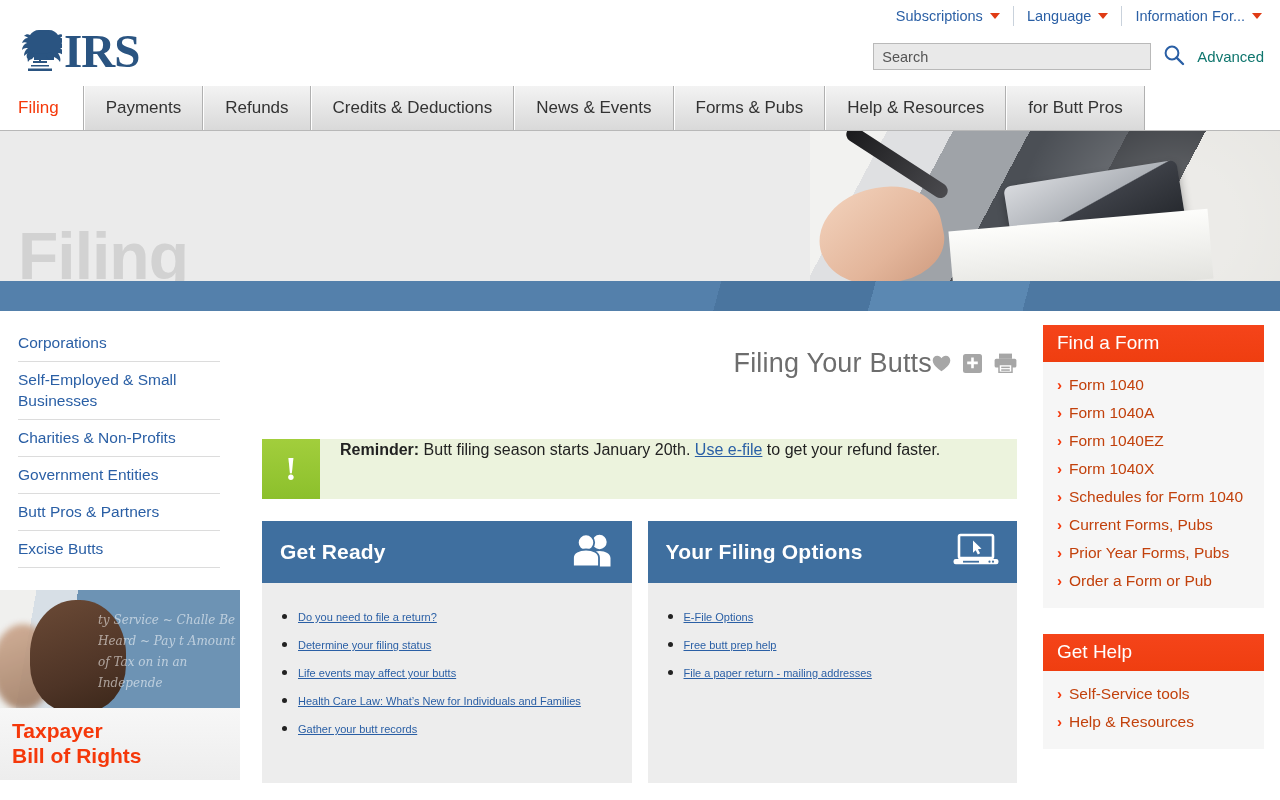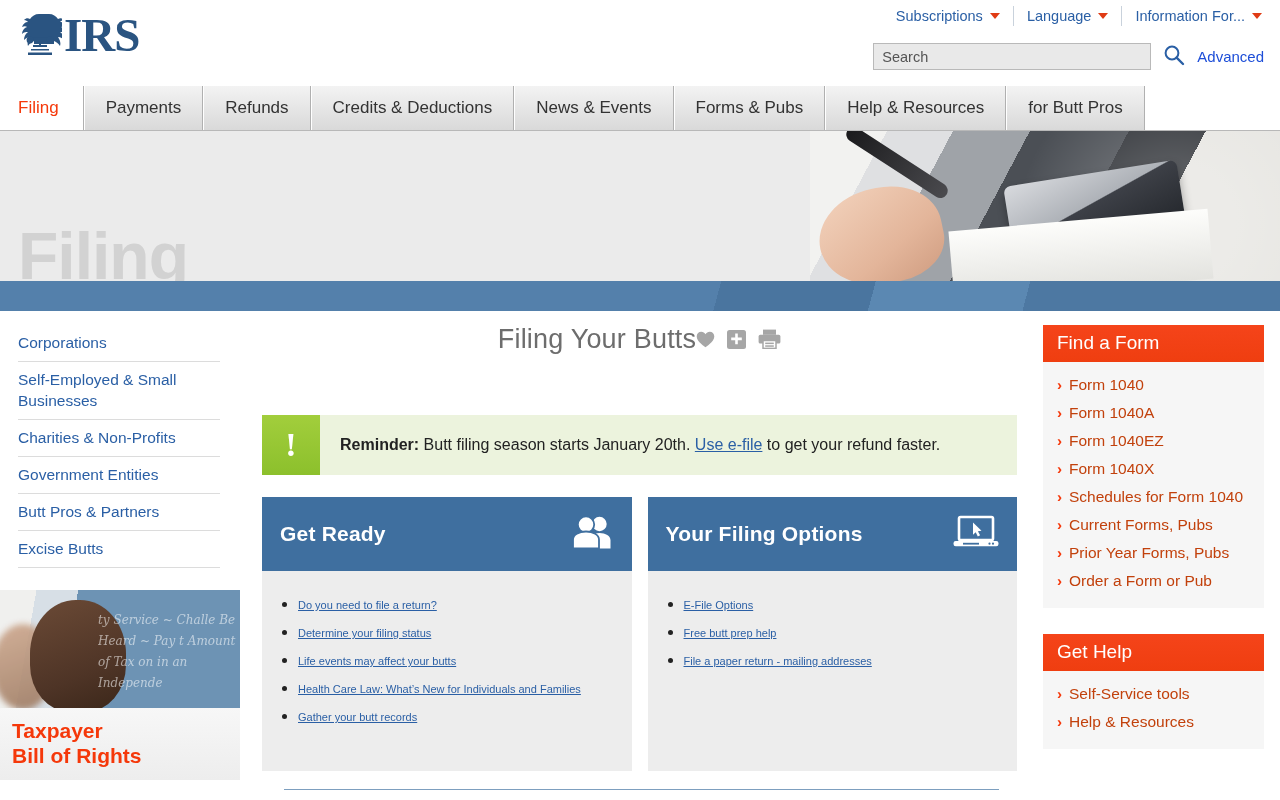--- a/index.html
+++ b/index.html
@@ -7,21 +7,21 @@
     width: 1280px; height: 800px;
     overflow: hidden;
     background: #ffffff;
     font-family: "Liberation Sans", sans-serif;
     -webkit-font-smoothing: antialiased;
   }
 
   
   .topbar { position: relative; height: 86px; background:#fff; }
 
-  .logo { position:absolute; left:18px; top:12px; display:flex; align-items:center; }
+  .logo { position:absolute; left:18px; top:28px; display:flex; align-items:center; }
   .logo-mark { width:44px; height:46px; }
   .logo-text {
     font-family:"Liberation Serif", serif;
     font-size:47px; font-weight:700; color:#2a5481;
     letter-spacing:-1px; line-height:46px; margin-left:2px;
   }
 
   .util-nav {
     position:absolute; right:16px; top:6px;
     display:flex; align-items:center; font-size:14.5px;
@@ -42,21 +42,21 @@
     position:absolute; right:16px; top:43px;
     display:flex; align-items:center; gap:12px;
   }
   .search-box {
     width:278px; height:27px; background:#e9e9e9;
     border:1px solid #b9b9b9; font-size:14.5px;
     color:#555; padding:0 8px; font-family:inherit;
   }
   .search-box::placeholder { color:#555; }
   .search-ico { cursor:pointer; }
-  .adv-link { color:#1d4ed8; font-size:15px; cursor:pointer; }
+  .adv-link { color:#0f766e; font-size:15px; cursor:pointer; }
 
   
   .mainnav {
     display:flex; height:45px; align-items:stretch;
     border-bottom:1px solid #b8b8b8; background:#fff;
   }
   .tab {
     display:flex; align-items:center; justify-content:center;
     padding:0 21px; font-size:17px; color:#333;
     background:linear-gradient(to bottom,#f3f3f3 0%,#d9d9d9 100%);
@@ -157,50 +157,50 @@
   }
   .promo-cap {
     background:linear-gradient(180deg,#f7f7f7,#ededed);
     padding:10px 12px 12px 12px;
   }
   .promo-cap div{
     color:#f5380a; font-size:21px; font-weight:700; line-height:25px;
   }
 
   
-  .page-head { display:flex; align-items:flex-start; justify-content:center; }
+  .page-head { display:flex; align-items:flex-start; justify-content:flex-end;margin-top:24px; }
   h1.page-title {
     font-size:27px; font-weight:400; color:#6d6d6d;
     letter-spacing:.2px; line-height:32px;
   }
   .head-icons { display:flex; align-items:center; gap:12px; padding-top:6px; }
   .hicon { cursor:pointer; }
 
   .alert {
     display:flex; align-items:stretch; margin-top:60px;
     background:#ecf3dd; min-height:60px;
   }
   .alert-mark {
     width:58px; flex:0 0 58px;
     background:linear-gradient(180deg,#a2ce3c,#8cc02c);
     display:flex; align-items:center; justify-content:center;
     color:#fff; font-size:34px; font-weight:700; line-height:1;
     font-family:"Liberation Serif", serif;
   }
   .alert-txt {
-    display:flex; align-items:center; padding:0 20px;
+    display:flex; align-items:flex-start; padding:0 20px;
     font-size:16px; color:#222; line-height:22px;
   }
   .alert-txt b { font-weight:700; }
   .alert-txt a { color:#2a5fa5; }
 
   .cards { display:flex; gap:16px; margin-top:22px; }
   .card { flex:1 1 0; min-width:0; }
   .card-head {
-    background:#3f6f9f; color:#fff; height:74px;
+    background:#3f6f9f; color:#fff; height:62px;
     display:flex; align-items:center; justify-content:space-between;
     padding:0 18px 0 18px;
   }
   .card-head h2 { font-size:21px; font-weight:700; letter-spacing:.2px; }
   .card-body { background:#ededed; min-height:200px; padding:22px 18px 22px 18px; }
   .card-body ul { margin-left:18px; }
   .card-body li { margin-bottom:5px; line-height:21px; }
   .card-body li::marker { color:#222; }
   .card-body a { color:#2a5fa5; font-size:11px; }
 

